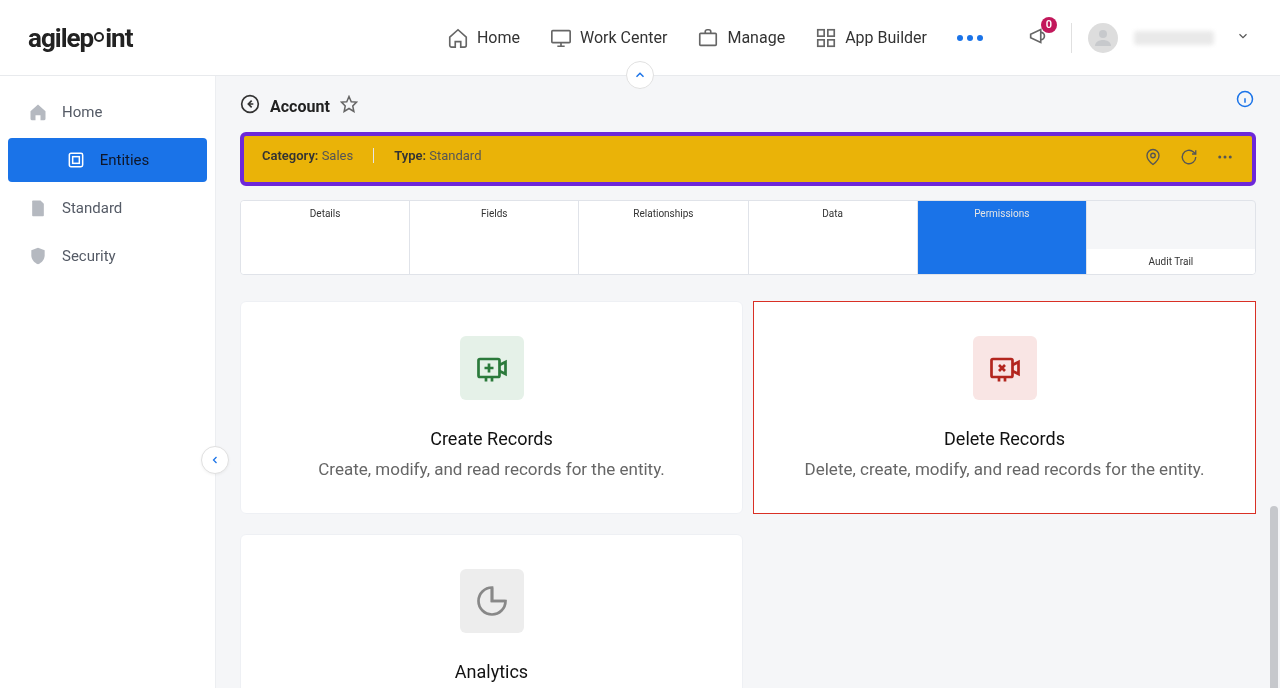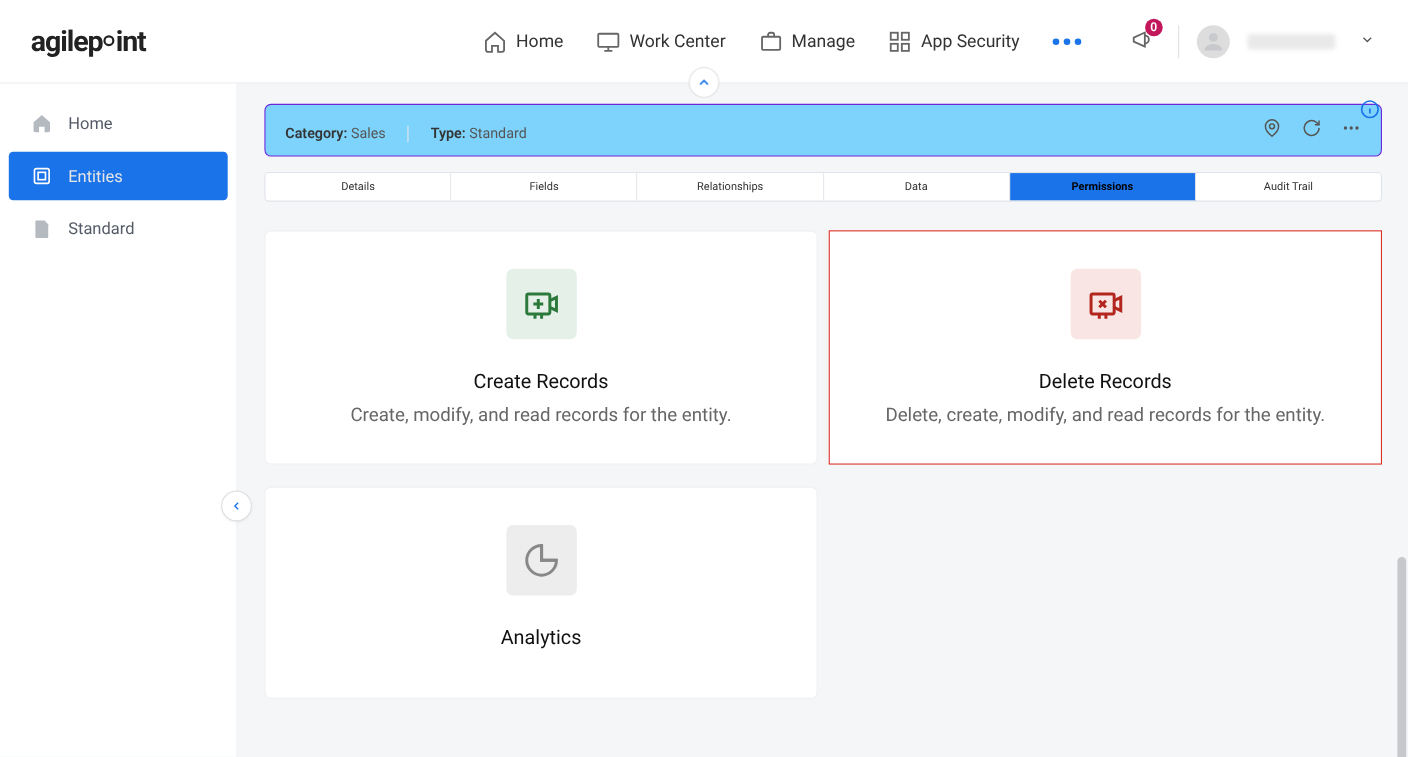--- a/index.html
+++ b/index.html
@@ -17,41 +17,41 @@
   .bell-badge { position:absolute; top:-2px; right:-2px; background:#c2185b; color:#fff; font-size:11px; border-radius:10px; padding:0 5px; font-weight:600; line-height:16px;}
   .divider { width:1px; height:30px; background:#e0e0e0; }
   .avatar { width:30px; height:30px; border-radius:50%; background:#ddd; display:flex; align-items:center; justify-content:center;}
   .user-blur { width:80px; height:14px; background:#e9e9e9; border-radius:3px; filter:blur(2px);}
   .top-chevron { cursor:pointer; color:#555; padding:6px;}
   .chevron-tab { position:absolute; left:50%; transform:translateX(-50%); bottom:-14px; width:28px; height:28px; background:#fff; border:1px solid #e0e0e0; border-radius:50%; display:flex; align-items:center; justify-content:center; z-index:5; cursor:pointer;}
   .chevron-tab svg { width:14px; height:14px; color:#1a73e8;}
   .body { display:flex; height:calc(100% - 76px); }
   .sidebar { width:216px; background:#fff; border-right:1px solid #eceef1; padding-top:14px; position:relative;}
   .side-item { display:flex; align-items:center; gap:14px; padding:12px 20px; font-size:15px; color:#555b66; cursor:pointer; margin:0 8px 4px 8px; border-radius:4px;}
-  .side-item.active { background:#1a73e8; color:#e5e5e5; }
+  .side-item.active { background:#1a73e8; color:#0f172a;justify-content:center; }
   .side-item svg { width:20px; height:20px; }
   .collapse-btn { position:absolute; right:-14px; top:370px; width:28px; height:28px; background:#fff; border:1px solid #e0e0e0; border-radius:50%; display:flex; align-items:center; justify-content:center; cursor:pointer; box-shadow:0 1px 3px rgba(0,0,0,0.05);}
   .collapse-btn svg { width:12px; height:12px; color:#1a73e8;}
   .main { flex:1; padding:18px 24px 0 24px; overflow:auto; position:relative;}
   .page-head { display:flex; align-items:center; gap:10px; margin-bottom:14px;}
   .back-btn { cursor:pointer; color:#333;}
   .page-title { font-weight:700; font-size:16px; color:#222;}
   .star-btn { cursor:pointer; color:#666;}
   .info-btn { position:absolute; right:26px; top:14px; cursor:pointer; color:#1a73e8;}
-  .meta-bar { background:#7dd3fc; border-radius:6px; display:flex; align-items:flex-end; padding:12px 18px; border:1px solid #6d28d9; margin-bottom:14px;}
+  .meta-bar { background:#eab308; border-radius:6px; display:flex; align-items:flex-start; padding:12px 18px; border:4px solid #6d28d9; margin-bottom:14px;}
   .meta-piece { font-size:13px; margin-right:20px; padding-right:20px;}
   .meta-piece.first { border-right:1px solid #e6e6e6;}
   .meta-label { font-weight:600; color:#333;}
   .meta-value { color:#555; font-weight: 400;}
   .meta-actions { margin-left:auto; display:flex; gap:18px; align-items:center;}
   .meta-actions .ico { cursor:pointer; color:#555;}
   .tabs { display:flex; border:1px solid #e0e3e9; border-radius:4px; overflow:hidden; margin-bottom:26px;}
   .tab { flex:1; text-align:center; padding:7px 0; font-size:10px; color:#333; background:#fff; cursor:pointer; border-right:1px solid #e0e3e9;}
-  .tab:last-child { border-right:none;}
-  .tab.active { background:#1a73e8; color:#000000; font-weight:700;}
+  .tab:last-child { border-right:none;margin-top:48px;}
+  .tab.active { background:#1a73e8; color:#e5e5e5; font-weight:400;}
   .cards-row { display:flex; gap:10px; margin-bottom:20px; }
   .card { flex:1 1 0; background:#fff; border-radius:6px; border:1px solid #eef0f4; padding:34px 26px; text-align:center; }
   .card.highlight { border:1.5px solid #d93025; border-radius:0;}
   .card-icon-wrap { width:64px; height:64px; border-radius:6px; display:inline-flex; align-items:center; justify-content:center; margin-bottom:28px;}
   .card-icon-wrap.green { background:#e5f1e8;}
   .card-icon-wrap.red { background:#f9e5e4;}
   .card-icon-wrap.grey { background:#ededed;}
   .card-title { font-size:18px; color:#111; margin-bottom:10px;}
   .card-desc { font-size:17px; color:#666;}
   .scroll-thumb { position:absolute; right:2px; top:430px; width:8px; height:230px; background:#c6c8cc; border-radius:4px;}
@@ -84,21 +84,21 @@
         </svg>
       <span>Manage</span>
     </div>
     <div class="topnav-item">
       <svg viewBox="0 0 24 24" fill="none" stroke="#666" stroke-width="1.8">
           <rect x="3" y="3" width="7" height="7"></rect>
           <rect x="14" y="3" width="7" height="7"></rect>
           <rect x="3" y="14" width="7" height="7"></rect>
           <rect x="14" y="14" width="7" height="7"></rect>
         </svg>
-      <span>App Security</span>
+      <span>App Builder</span>
     </div>
     <div class="more-dots">
       <span></span>
         <span></span>
         <span></span>
     </div>
   </div>
   <div class="top-right">
     <div class="bell-wrap">
       <svg width="22" height="22" viewBox="0 0 24 24" fill="none" stroke="#666" stroke-width="1.8">
@@ -143,33 +143,53 @@
           <rect x="8" y="8" width="8" height="8"></rect>
         </svg>
       <span>Entities</span>
     </div>
     <div class="side-item">
       <svg viewBox="0 0 24 24" fill="#b5b9c0">
           <path d="M6 3h9l4 4v14a1 1 0 0 1-1 1H6a1 1 0 0 1-1-1V4a1 1 0 0 1 1-1z"></path>
         </svg>
       <span>Standard</span>
     </div>
+    <div class="side-item">
+      <svg viewBox="0 0 24 24" fill="#b5b9c0">
+          <path d="M12 2l8 3v6c0 5-3.5 9-8 11-4.5-2-8-6-8-11V5z"></path>
+        </svg>
+      <span>Security</span>
+    </div>
     <div class="collapse-btn">
       <svg viewBox="0 0 24 24" fill="none" stroke="currentColor" stroke-width="2.5">
           <path d="M15 6l-6 6 6 6"></path>
         </svg>
     </div>
   </div>
 
   <div class="main">
     <div class="info-btn">
       <svg width="18" height="18" viewBox="0 0 24 24" fill="none" stroke="#1a73e8" stroke-width="2">
           <circle cx="12" cy="12" r="10"></circle>
           <path d="M12 8h.01M11 12h1v5"></path>
         </svg>
+    </div>
+    <div class="page-head">
+      <span class="back-btn">
+        <svg width="20" height="20" viewBox="0 0 24 24" fill="none" stroke="#333" stroke-width="2">
+            <circle cx="12" cy="12" r="10"></circle>
+            <path d="M14 8l-4 4 4 4M10 12h6"></path>
+          </svg>
+      </span>
+      <span class="page-title">Account</span>
+      <span class="star-btn">
+        <svg width="18" height="18" viewBox="0 0 24 24" fill="none" stroke="#666" stroke-width="2">
+            <polygon points="12 2 15 9 22 9.5 17 14.5 18.5 22 12 18 5.5 22 7 14.5 2 9.5 9 9"></polygon>
+          </svg>
+      </span>
     </div>
 
     <div class="meta-bar">
       <div class="meta-piece first">
         <span class="meta-label">Category:</span>
         <span class="meta-value">Sales</span>
       </div>
       <div class="meta-piece">
         <span class="meta-label">Type:</span>
         <span class="meta-value">Standard</span>

